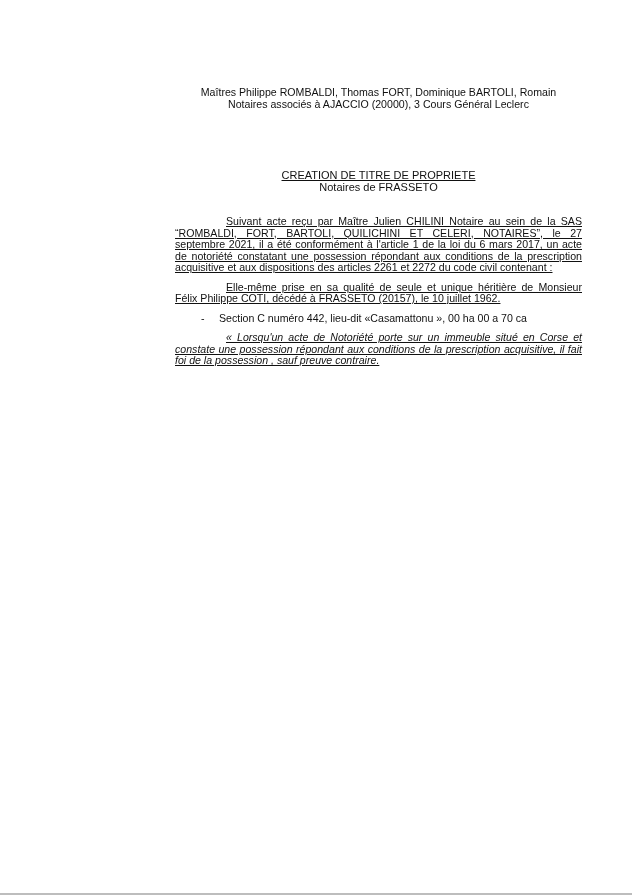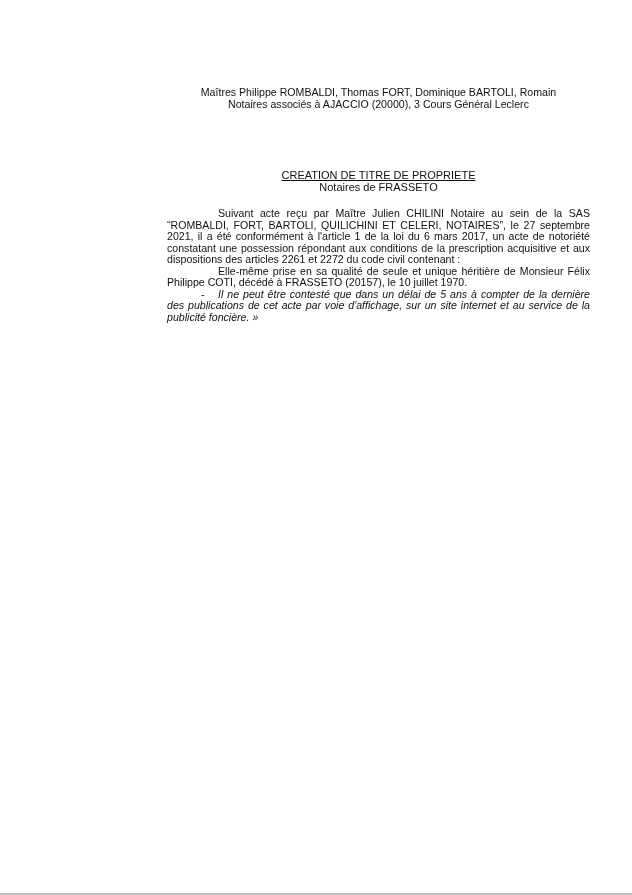--- a/index.html
+++ b/index.html
@@ -54,22 +54,23 @@
     .body {
       position: absolute;
       left: 167px;
       top: 208px;
       width: 423px;
       font-size: 10.6px;
       line-height: 11.55px;
       text-align: justify;
     }
     .body p {
-      margin: 0;
+      margin: 8px;
       text-indent: 51px;
+      text-decoration: underline;
     }
     .body .list-item {
       position: relative;
       padding-left: 52px;
     }
     .body .list-item .dash {
       position: absolute;
       left: 34px;
       top: 0;
     }
@@ -89,25 +90,26 @@
     <div>Notaires associés à AJACCIO (20000), 3 Cours Général Leclerc</div>
   </div>
 
   <div class="title-block">
     <div class="title">CREATION DE TITRE DE PROPRIETE</div>
     <div>Notaires de FRASSETO</div>
   </div>
 
   <div class="body">
     <p>Suivant acte reçu par Maître Julien CHILINI Notaire au sein de la SAS “ROMBALDI, FORT, BARTOLI, QUILICHINI ET CELERI, NOTAIRES”,  le 27 septembre 2021, il a été conformément à l'article 1 de la loi du 6 mars 2017, un acte de notoriété constatant une possession répondant aux conditions de la prescription acquisitive et aux dispositions des articles 2261 et 2272 du code civil contenant :</p>
-    <p>Elle-même prise en sa qualité de seule et unique héritière de Monsieur Félix Philippe COTI, décédé à FRASSETO (20157), le 10 juillet 1970.</p>
+    <p>Elle-même prise en sa qualité de seule et unique héritière de Monsieur Félix Philippe COTI, décédé à FRASSETO (20157), le 10 juillet 1962.</p>
 
     <div class="list-item">
       <span class="dash">-</span>
+      <span>Section C numéro 442, lieu-dit «Casamattonu », 00 ha 00 a 70 ca</span>
     </div>
 
 
-    <p class="quote">Il ne peut être contesté que dans un délai de 5 ans à compter de la dernière des publications de cet acte par voie d'affichage, sur un site internet et au service de la publicité foncière. »</p>
+    <p class="quote">«  Lorsqu'un acte de Notoriété porte sur un immeuble situé en Corse et constate une possession répondant aux conditions de la prescription acquisitive, il fait foi de la possession , sauf preuve contraire.</p>
   </div>
 
 </div>
 
 <div class="bottom-rule"></div>
 
 </body></html>

